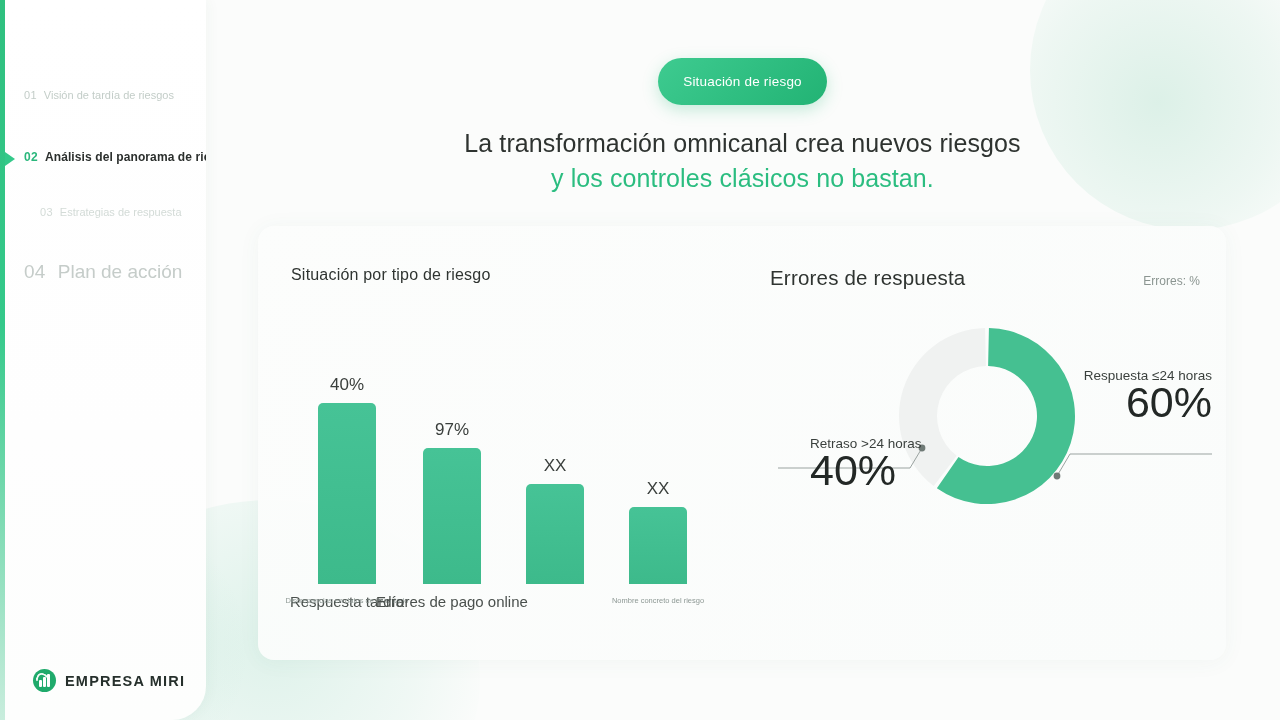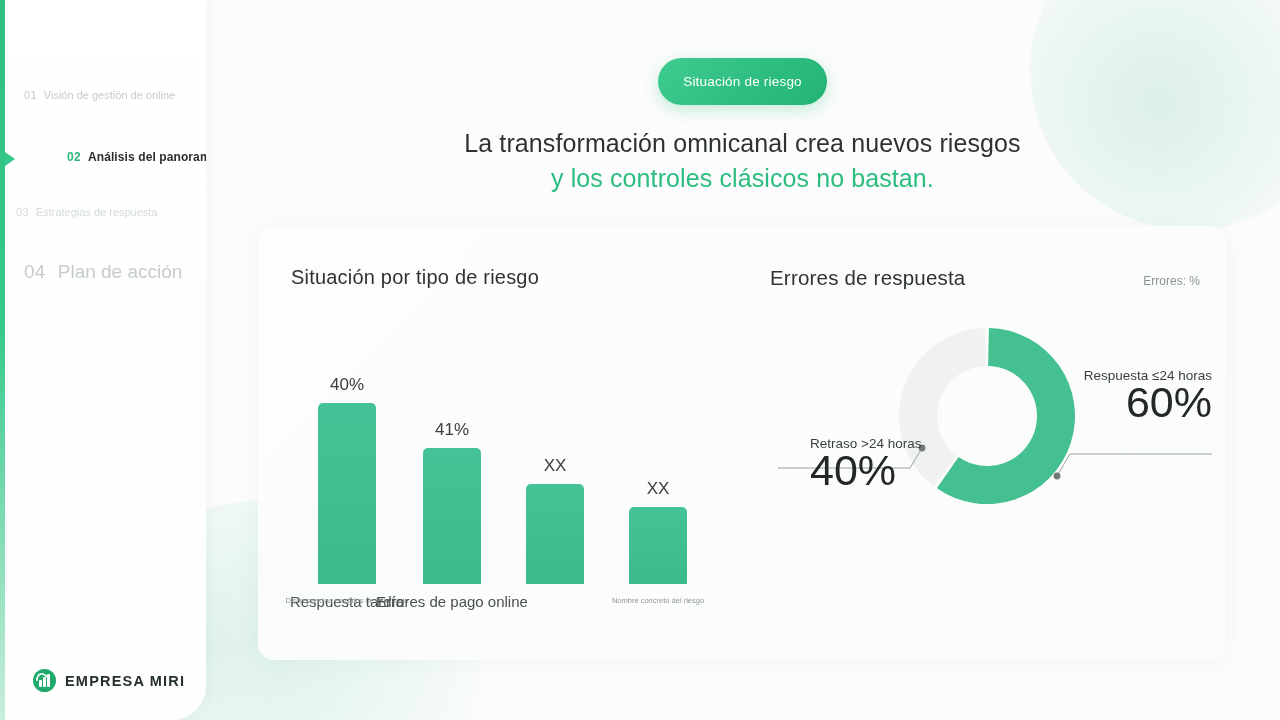--- a/index.html
+++ b/index.html
@@ -43,24 +43,24 @@
     white-space:nowrap;
   }
   .nav-num{letter-spacing:.3px;}
   .nav-label{}
 
   .nav-1{left:24px;top:89px;}
   .nav-1 .nav-num{font-size:11px;color:#c3cdc8;}
   .nav-1 .nav-label{font-size:11px;color:#c3cdc8;}
 
   .nav-2{left:24px;top:150px;}
-  .nav-2 .nav-num{font-size:12px;color:#2bb77c;font-weight:bold;margin-left:43px;}
+  .nav-2 .nav-num{font-size:12px;color:#2bb77c;font-weight:bold;}
   .nav-2 .nav-label{font-size:12px;color:#2b2f2d;font-weight:bold;letter-spacing:.1px;}
 
-  .nav-3{left:16px;top:206px;}
+  .nav-3{left:40px;top:206px;}
   .nav-3 .nav-num{font-size:11px;color:#d3dbd7;}
   .nav-3 .nav-label{font-size:11px;color:#d3dbd7;text-align:center;}
 
   .nav-4{left:24px;top:261px;gap:12px;}
   .nav-4 .nav-num{font-size:19px;color:#c5ccc9;}
   .nav-4 .nav-label{font-size:19px;color:#c5ccc9;}
 
   #nav-marker{
     position:absolute;left:5px;top:152px;width:0;height:0;
     border-top:7px solid transparent;border-bottom:7px solid transparent;
@@ -94,21 +94,21 @@
 
   
   #card{
     position:absolute;left:258px;top:226px;width:968px;height:434px;border-radius:16px;
     background:linear-gradient(135deg,rgba(252,253,252,0.95) 0%, rgba(250,252,251,0.92) 100%);
     box-shadow:0 2px 22px rgba(60,110,90,0.05);
   }
 
   
   #bar-panel{position:absolute;left:291px;top:266px;width:430px;height:370px;}
-  #bar-title{font-size:20px;color:#2f3431;letter-spacing:.2px;}
+  #bar-title{font-size:16px;color:#2f3431;letter-spacing:.2px;}
   #bars{position:absolute;left:0;top:50px;width:430px;height:312px;}
   .bar-group{position:absolute;bottom:44px;}
   .bar{
     background:linear-gradient(180deg,#46c396 0%,#3dba8b 100%);
     border-radius:5px 5px 0 0;width:58px;
   }
   .bar-val{
     position:absolute;left:50%;transform:translateX(-50%);
     font-size:17px;color:#3a3f3c;white-space:nowrap;
   }
@@ -150,21 +150,21 @@
   <div class="glow-bl2"></div>
 
   <div id="sidebar">
     <div id="sidebar-accent"></div>
 
     <div class="nav">
       <div id="nav-marker"></div>
 
       <div class="nav-item nav-1">
         <span class="nav-num">01</span>
-        <span class="nav-label">Visión de gestión de online</span>
+        <span class="nav-label">Visión de tardía de riesgos</span>
       </div>
 
       <div class="nav-item nav-2">
         <span class="nav-num">02</span>
         <span class="nav-label">Análisis del panorama de riesgos</span>
       </div>
 
       <div class="nav-item nav-3">
         <span class="nav-num">03</span>
         <span class="nav-label">Estrategias de respuesta</span>
@@ -202,21 +202,21 @@
     <div id="bar-title">Situación por tipo de riesgo</div>
     <div id="bars">
         <div class="bar-group" style="left: 27px;">
           <div class="bar" style="height: 181px;"></div>
           <div class="bar-val" style="bottom: 189px;">40%</div>
           <div class="bar-cat">Respuesta tardía</div>
           <div class="bar-sub">Discrepancias en datos de inventario</div>
         </div>
         <div class="bar-group" style="left: 132px;">
           <div class="bar" style="height: 136px;"></div>
-          <div class="bar-val" style="bottom: 144px;">41%</div>
+          <div class="bar-val" style="bottom: 144px;">97%</div>
           <div class="bar-cat">Errores de pago online</div>
         </div>
         <div class="bar-group" style="left: 235px;">
           <div class="bar" style="height: 100px;"></div>
           <div class="bar-val" style="bottom: 108px;">XX</div>
         </div>
         <div class="bar-group" style="left: 338px;">
           <div class="bar" style="height: 77px;"></div>
           <div class="bar-val" style="bottom: 85px;">XX</div>
           <div class="bar-sub">Nombre concreto del riesgo</div>

